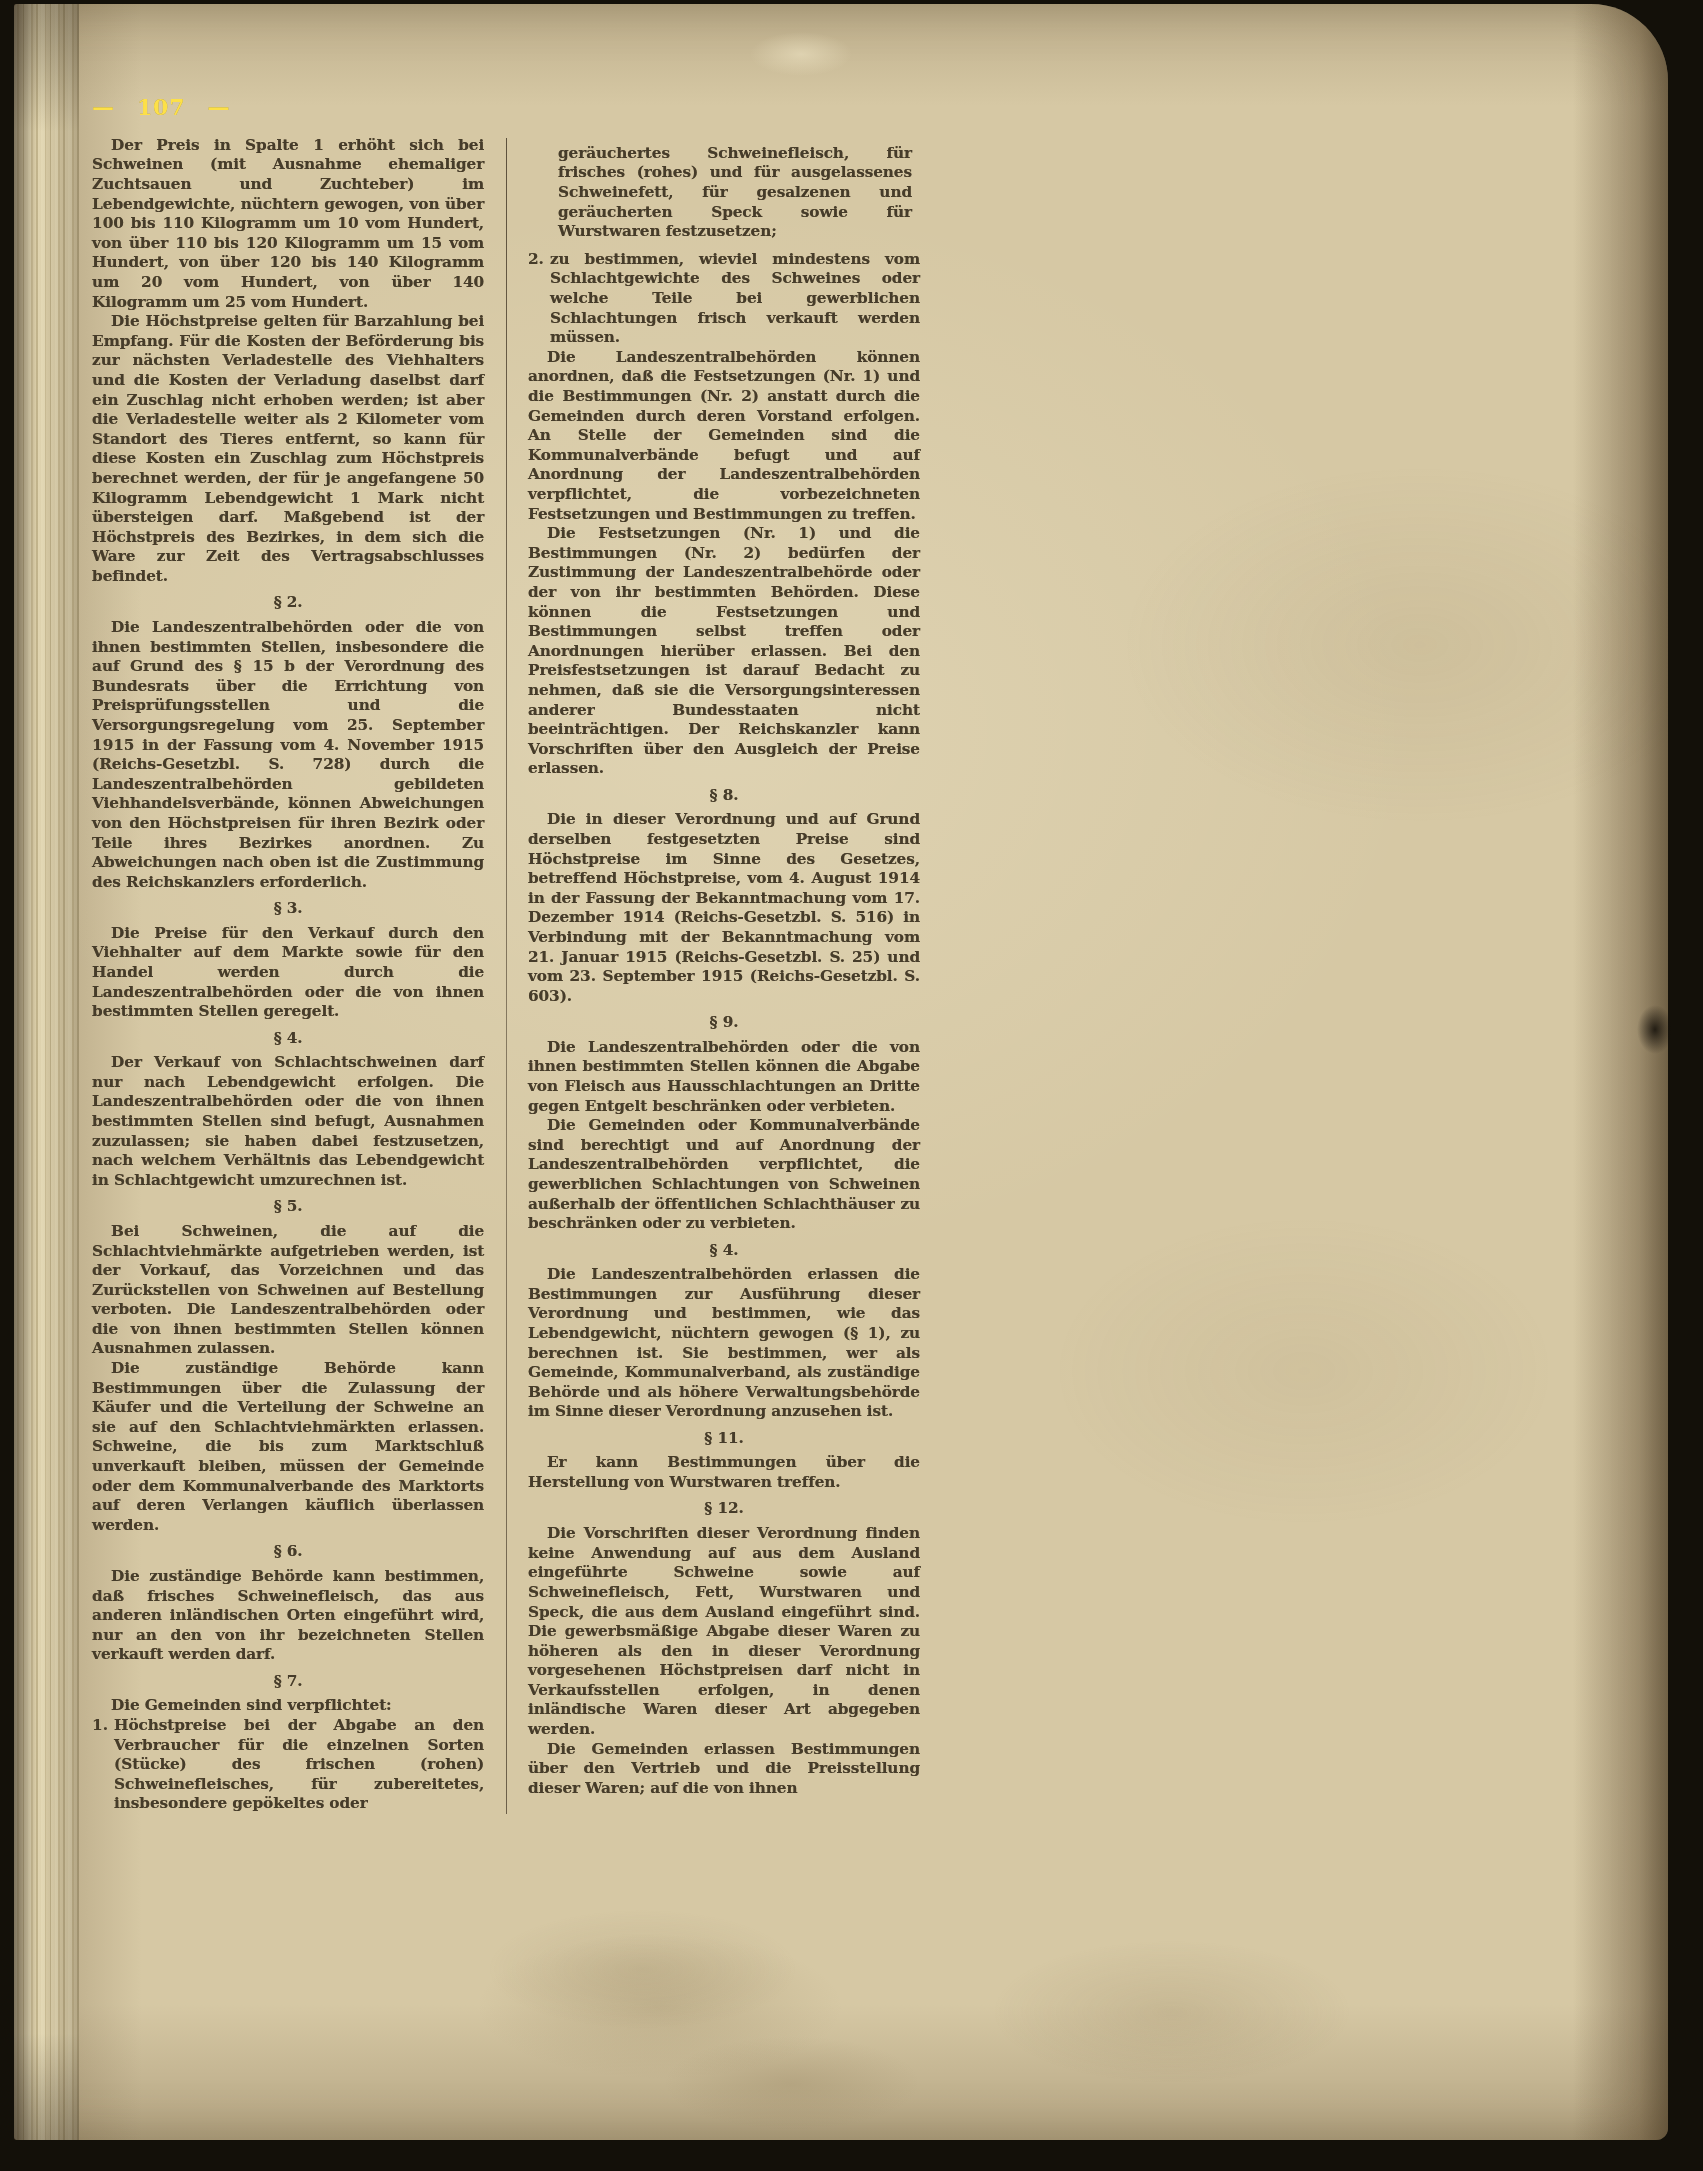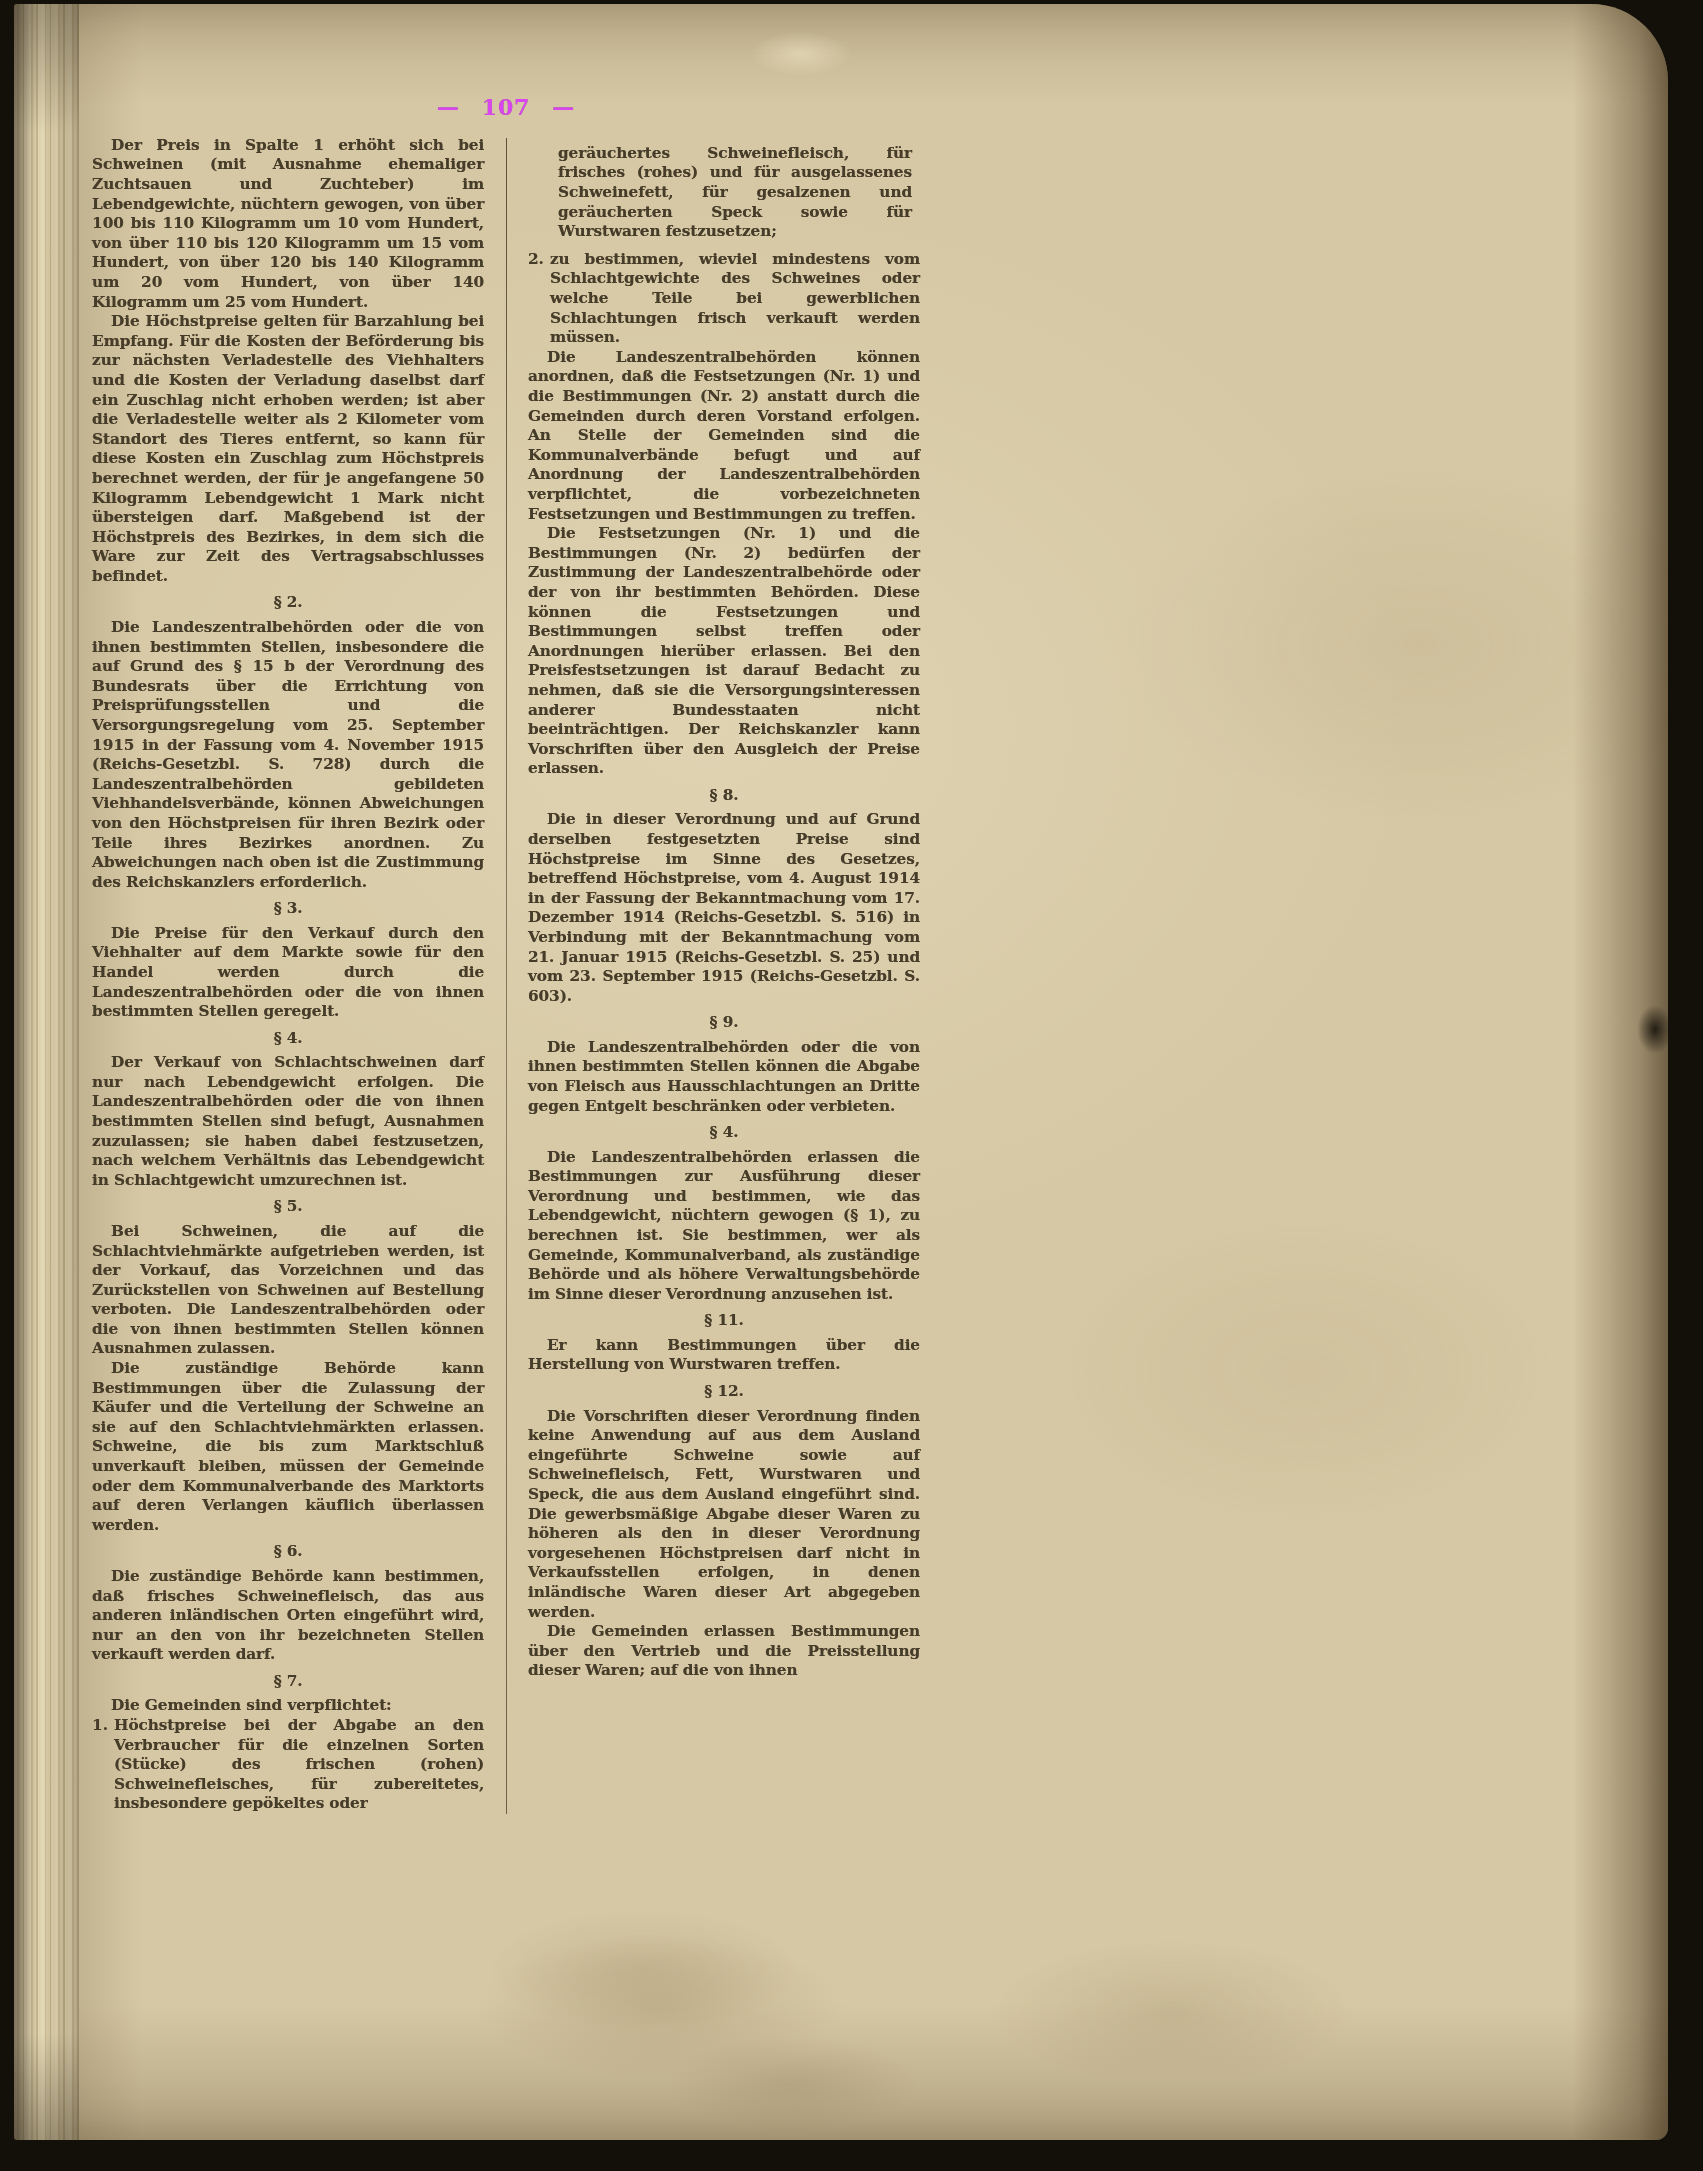--- a/index.html
+++ b/index.html
@@ -63,22 +63,22 @@
   .textblock{
     position:absolute;left:92px;top:95px;width:828px;
     color:#463c2a;
     font-size:15.3px;line-height:19.6px;font-weight:700;
     letter-spacing:-0.1px;
     text-align:justify;
     hyphens:auto;-webkit-hyphens:auto;
     text-shadow:0 0 0.4px rgba(70,55,30,0.55);
   }
   .header{
-    text-align:center;font-size:22px;line-height:25.6px;margin:0 0 15.3px 0;
-    letter-spacing:0.9px;color:#d946ef;
+    font-size:22px;line-height:25.6px;margin:0 0 15.3px 0;
+    letter-spacing:0.9px;color:#fde047;
   }
   .header .gap{display:inline-block;width:22px;}
   .cols{display:flex;align-items:stretch;justify-content:flex-end;}
   .col{width:392px;}
   .divider{width:0.9px;margin:1.7px 21px 0 22px;
     background:linear-gradient(180deg, rgba(72,60,42,0.85), rgba(72,60,42,0.55) 60%, rgba(72,60,42,0.75));}
   .para{margin:0;text-indent:19px;}
   .sec{margin:6.8px 0 5.1px 0;text-align:center;text-indent:0;}
   .li{display:flex;margin:0;}
   .li .num{flex:0 0 22px;}
@@ -129,20 +129,21 @@
         <div class="li">
           <span class="num">2.</span>
           <span class="body">zu bestimmen, wieviel mindestens vom Schlachtgewichte des Schweines oder welche Teile bei gewerblichen Schlachtungen frisch verkauft werden müssen.</span>
         </div>
         <p class="para">Die Landeszentralbehörden können anordnen, daß die Festsetzungen (Nr. 1) und die Bestimmungen (Nr. 2) anstatt durch die Gemeinden durch deren Vorstand erfolgen. An Stelle der Gemeinden sind die Kommunalverbände befugt und auf Anordnung der Landeszentralbehörden verpflichtet, die vorbezeichneten Festsetzungen und Bestimmungen zu treffen.</p>
         <p class="para">Die Festsetzungen (Nr. 1) und die Bestimmungen (Nr. 2) bedürfen der Zustimmung der Landeszentralbehörde oder der von ihr bestimmten Behörden. Diese können die Festsetzungen und Bestimmungen selbst treffen oder Anordnungen hierüber erlassen. Bei den Preisfestsetzungen ist darauf Bedacht zu nehmen, daß sie die Versorgungsinteressen anderer Bundesstaaten nicht beeinträchtigen. Der Reichskanzler kann Vorschriften über den Ausgleich der Preise erlassen.</p>
         <div class="sec">§ 8.</div>
         <p class="para">Die in dieser Verordnung und auf Grund derselben festgesetzten Preise sind Höchstpreise im Sinne des Gesetzes, betreffend Höchstpreise, vom 4. August 1914 in der Fassung der Bekanntmachung vom 17. Dezember 1914 (Reichs-Gesetzbl. S. 516) in Verbindung mit der Bekanntmachung vom 21. Januar 1915 (Reichs-Gesetzbl. S. 25) und vom 23. September 1915 (Reichs-Gesetzbl. S. 603).</p>
         <div class="sec">§ 9.</div>
         <p class="para">Die Landeszentralbehörden oder die von ihnen bestimmten Stellen können die Abgabe von Fleisch aus Hausschlachtungen an Dritte gegen Entgelt beschränken oder verbieten.</p>
+        <p class="para">Die Gemeinden oder Kommunalverbände sind berechtigt und auf Anordnung der Landeszentralbehörden verpflichtet, die gewerblichen Schlachtungen von Schweinen außerhalb der öffentlichen Schlachthäuser zu beschränken oder zu verbieten.</p>
         <div class="sec">§ 4.</div>
         <p class="para">Die Landeszentralbehörden erlassen die Bestimmungen zur Ausführung dieser Verordnung und bestimmen, wie das Lebendgewicht, nüchtern gewogen (§ 1), zu berechnen ist. Sie bestimmen, wer als Gemeinde, Kommunalverband, als zuständige Behörde und als höhere Verwaltungsbehörde im Sinne dieser Verordnung anzusehen ist.</p>
         <div class="sec">§ 11.</div>
         <p class="para">Er kann Bestimmungen über die Herstellung von Wurstwaren treffen.</p>
         <div class="sec">§ 12.</div>
         <p class="para">Die Vorschriften dieser Verordnung finden keine Anwendung auf aus dem Ausland eingeführte Schweine sowie auf Schweinefleisch, Fett, Wurstwaren und Speck, die aus dem Ausland eingeführt sind. Die gewerbsmäßige Abgabe dieser Waren zu höheren als den in dieser Verordnung vorgesehenen Höchstpreisen darf nicht in Verkaufsstellen erfolgen, in denen inländische Waren dieser Art abgegeben werden.</p>
         <p class="para">Die Gemeinden erlassen Bestimmungen über den Vertrieb und die Preisstellung dieser Waren; auf die von ihnen</p>
       </div>
   </div>
 </div>

